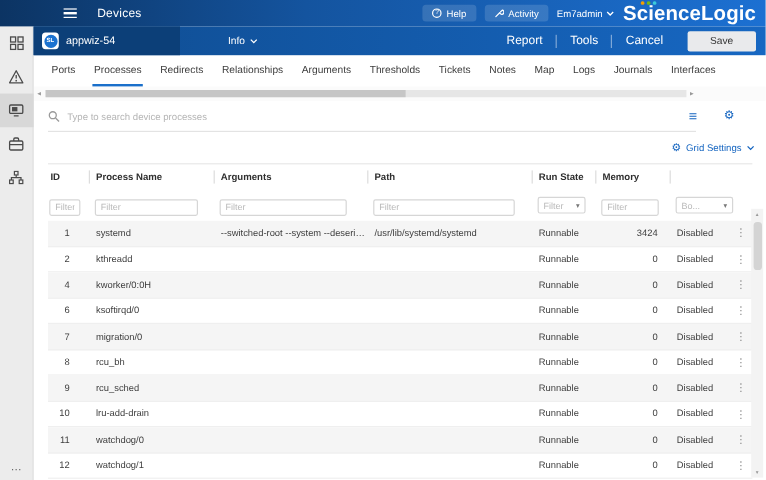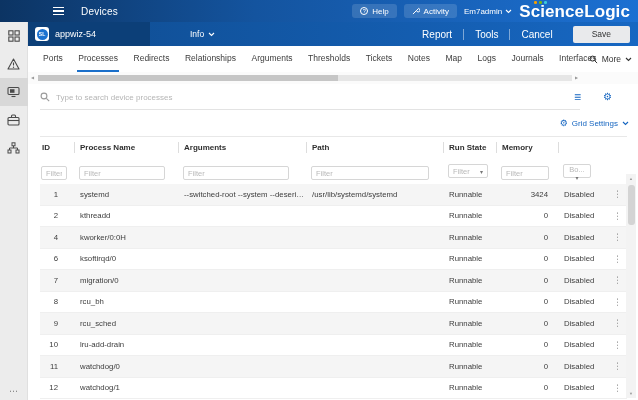--- a/index.html
+++ b/index.html
@@ -77,21 +77,21 @@
   .th .colsep { position:absolute; left:0; top:5px; width:1px; height:11px; background:#ddd; }
   .th:first-child { padding-left:2px; }
   .sort-arrow { margin-left:4px; color:#555; font-size:8px; }
   .tfilter { height:26px; }
   .fcell { padding-left:5px; }
   .fcell:first-child { padding-left:1px; }
   input.filter { height:14px; border:1px solid #d6d6d6; border-radius:2px; font-size:7.5px; padding:0 4px; color:#333; outline:none; font-family:inherit; }
   input.filter::placeholder { color:#b8b8b8; }
   .filter-select { height:14px; border:1px solid #d6d6d6; border-radius:2px; font-size:7.5px; color:#b8b8b8; display:flex; align-items:center; justify-content:space-between; padding:0 4px; cursor:pointer; background:#fff; }
   .filter-select .caret { color:#777; font-size:6px; }
-  .f-id { width:26px; } .f-name { width:86px; } .f-args { width:106px; } .f-path { width:118px; } .f-run { width:40px; } .f-mem { width:48px; } .f-mon { width:28px;flex-direction:column; }
+  .f-id { width:26px; } .f-name { width:86px; } .f-args { width:106px; } .f-path { width:118px; } .f-run { width:40px; } .f-mem { width:48px; } .f-mon { width:48px; }
 
   .tr { height:21.5px; font-size:7.8px; color:#3d3d3d; border-bottom:1px solid #efefef; cursor:pointer; }
   .tr.stripe { background:#f5f5f5; }
   .td { padding-left:6px; overflow:hidden; white-space:nowrap; text-overflow:ellipsis; }
   .td-id { text-align:right; padding-right:16px; padding-left:0; }
   .td-mem { text-align:right; padding-right:10px; }
   .td-kebab { text-align:center; color:#8a8a8a; font-size:9px; padding-left:0; }
 
   
   .vscroll { position:absolute; left:626px; top:174px; width:10px; height:224px; background:#f3f3f3; z-index:6; }
@@ -210,30 +210,20 @@
     <div class="tab">Redirects</div>
     <div class="tab">Relationships</div>
     <div class="tab">Arguments</div>
     <div class="tab">Thresholds</div>
     <div class="tab">Tickets</div>
     <div class="tab">Notes</div>
     <div class="tab">Map</div>
     <div class="tab">Logs</div>
     <div class="tab">Journals</div>
     <div class="tab">Interfaces</div>
-    <div class="more-btn">
-    <svg width="9" height="9" viewBox="0 0 10 10">
-        <circle cx="4" cy="4" r="2.8" stroke="#333" stroke-width="1.1" fill="none"></circle>
-        <line x1="6.2" y1="6.2" x2="9" y2="9" stroke="#333" stroke-width="1.1"></line>
-      </svg>
-    <span>More</span>
-    <svg width="7" height="5" viewBox="0 0 7 5">
-        <polyline points="1,1 3.5,3.5 6,1" stroke="#333" stroke-width="1.1" fill="none"></polyline>
-      </svg>
-  </div>
 </div>
 
 <div class="hscroll">
   <span class="hs-arrow hs-left">◀</span>
   <div class="hs-track">
       <div class="hs-thumb"></div>
     </div>
   <span class="hs-arrow hs-right">▶</span>
 </div>
 

